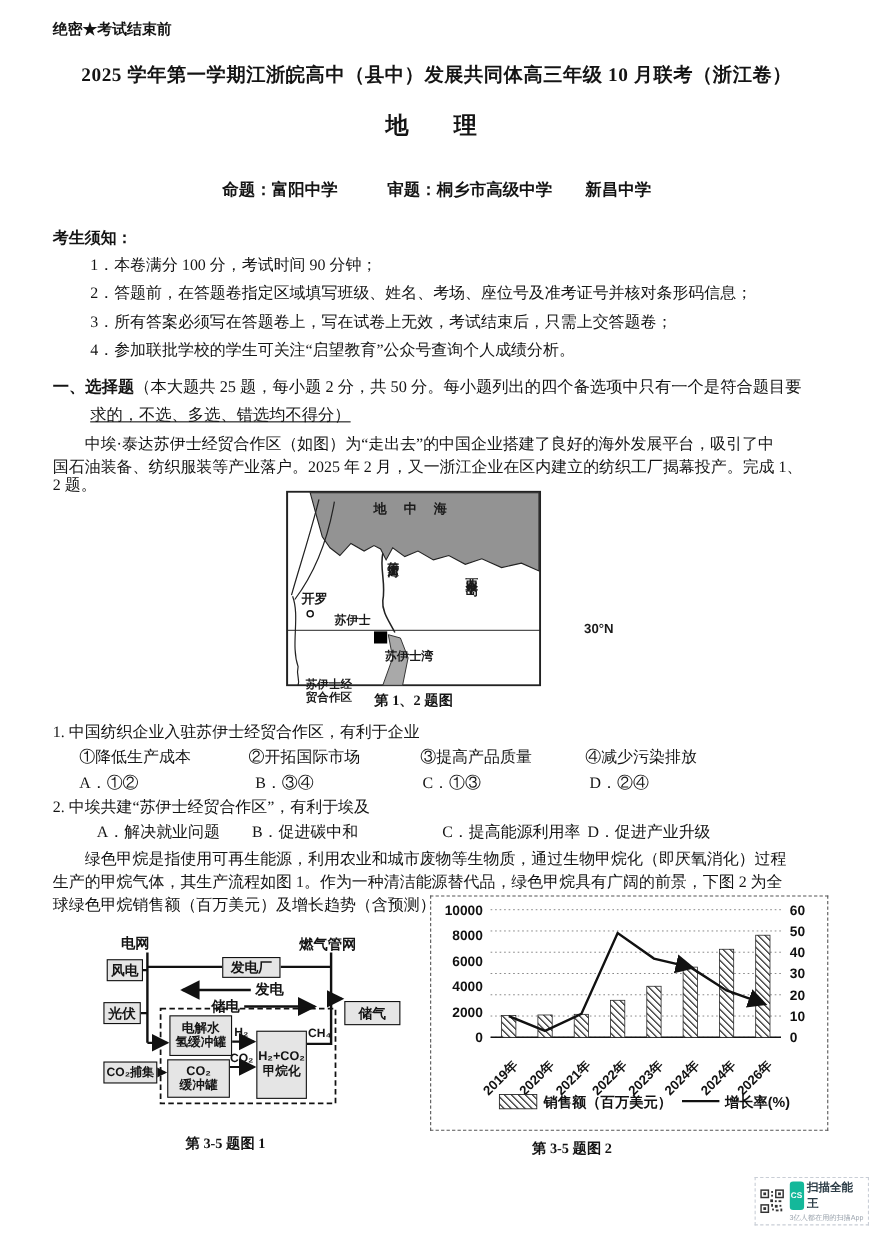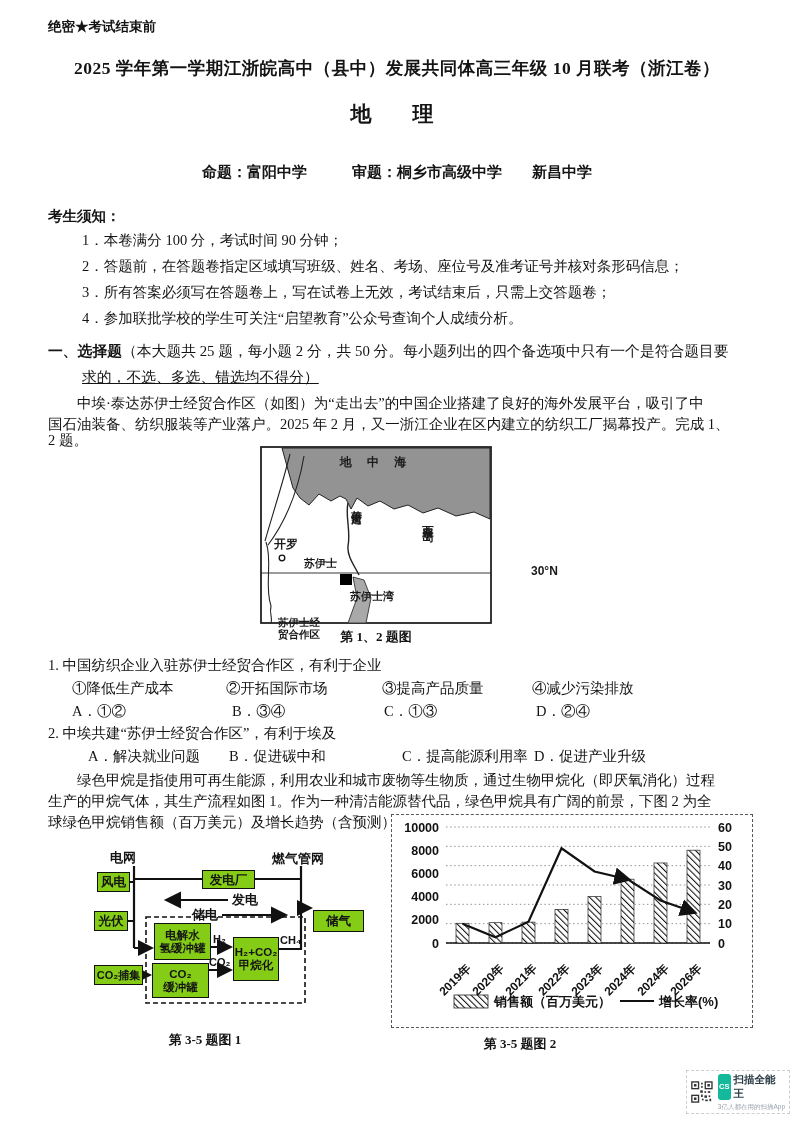--- a/index.html
+++ b/index.html
@@ -20,21 +20,21 @@
   .map-fig svg{position:absolute;left:0;top:0;}
   .mlabel{position:absolute;font-family:"Liberation Sans","DejaVu Sans",sans-serif;
           font-weight:bold;color:#1a1a1a;white-space:nowrap;}
   .vert{writing-mode:vertical-rl;text-orientation:upright;letter-spacing:2px;}
   .map-cap{left:260px;top:628px;width:232px;text-align:center;font-size:13px;font-weight:bold;}
   
   .qline{font-size:14.5px;}
   .opt{position:absolute;font-size:14.5px;white-space:nowrap;}
   
   .flow-fig{left:60px;top:846px;width:332px;height:188px;font-family:"Liberation Sans","DejaVu Sans",sans-serif;}
-  .fbox{position:absolute;border:1.6px solid #111;background:#84cc16;font-weight:bold;font-size:12.5px;
+  .fbox{position:absolute;border:1.6px solid #111;background:#e5e5e5;font-weight:bold;font-size:12.5px;
         line-height:1.12;display:flex;flex-direction:column;align-items:center;justify-content:center;
         text-align:center;box-sizing:border-box;}
   .flabel{position:absolute;font-weight:bold;font-size:13px;white-space:nowrap;}
   .fsmall{position:absolute;font-weight:bold;font-size:11px;white-space:nowrap;}
   .fig-cap{position:absolute;text-align:center;font-size:13px;font-weight:bold;}
   
   .chart-fig{left:391px;top:814px;width:362px;height:214px;border:1.5px dashed #555;
              box-sizing:border-box;background:#fff;}
   
   .scanner{left:686px;top:1070px;width:104px;height:44px;border:1px dashed #c9ced6;background:#fff;
@@ -145,21 +145,21 @@
     <div class="fbox" style="left:142px;top:24px;width:53px;height:19px;">发电厂</div>
     <div class="fbox" style="left:253px;top:64px;width:51px;height:22px;text-align:right;">储气</div>
     <div class="fbox" style="left:94px;top:77px;width:57px;height:37px;font-size:11.5px;">
         <span>电解水</span>
         <span>氢缓冲罐</span>
       </div>
     <div class="fbox" style="left:92px;top:117px;width:57px;height:35px;font-size:11.5px;">
         <span>CO₂</span>
         <span>缓冲罐</span>
       </div>
-    <div class="fbox" style="left:173px;top:91px;width:46px;height:44px;font-size:11.5px;">
+    <div class="fbox" style="left:173px;top:91px;width:46px;height:62px;font-size:11.5px;">
         <span>H₂+CO₂</span>
         <span>甲烷化</span>
       </div>
     <div class="flabel" style="left:172px;top:45px;">发电</div>
     <div class="flabel" style="left:132px;top:60px;">储电</div>
     <div class="fsmall" style="left:153px;top:87px;">H₂</div>
     <div class="fsmall" style="left:149px;top:110px;">CO₂</div>
     <div class="fsmall" style="left:220px;top:88px;">CH₄</div>
   </div>
   <div class="fig-cap" style="left:110px;top:1031px;width:190px;">第 3-5 题图 1</div>

